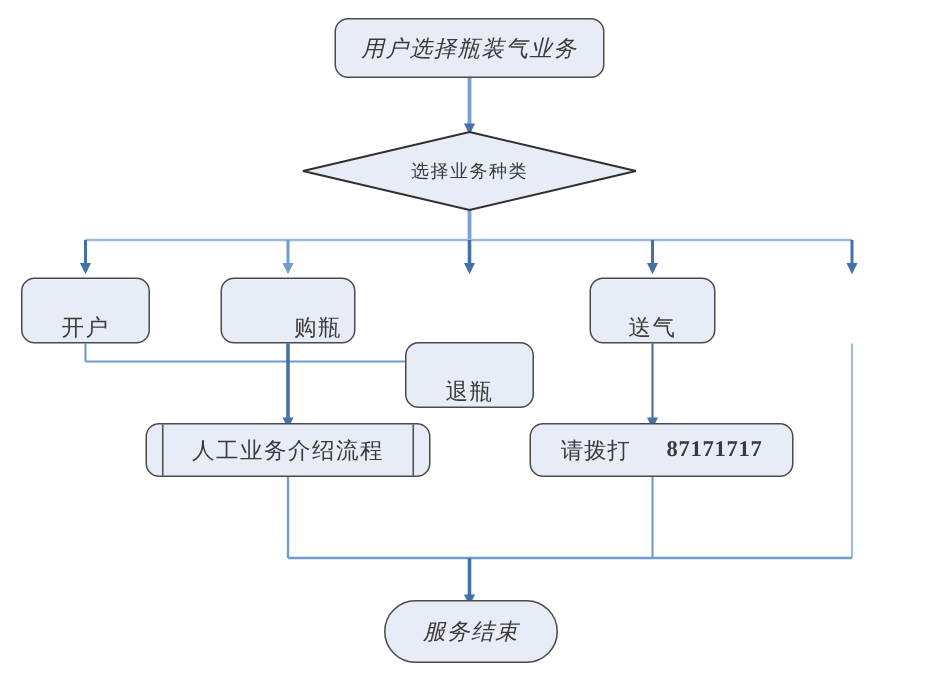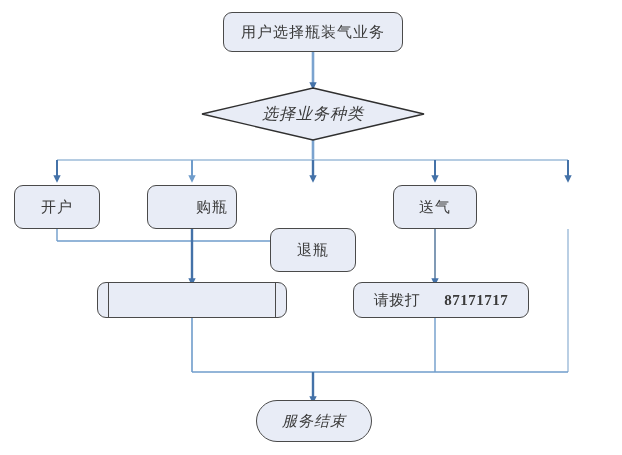--- a/index.html
+++ b/index.html
@@ -17,21 +17,21 @@
     background:#e8ecf6;
     border:1px solid #4a4a4a;
     color:#3a3a3a;
     font-size:15px;
     letter-spacing:1px;
     white-space:nowrap;
     text-align:center;
   }
   .rounded{border-radius:9px;}
   .terminal{border-radius:999px;font-style:italic;}
-  .option{border-radius:9px;font-size:15px;}
+  .option{border-radius:9px;font-size:15px;align-items:flex-end;}
   .predef{border-radius:9px;position:absolute;}
   .predef .inner{
     position:absolute;top:0;bottom:0;width:1px;background:#4a4a4a;
   }
   .predef .inner.left{left:10px;}
   .predef .inner.right{right:10px;}
   .bold-num{font-weight:bold;}
   .phone-text{font-size:15px;letter-spacing:0.5px;}
 </style>
 </head>
@@ -73,26 +73,26 @@
     <path d="M192,317 L192,372" stroke="#6f9ccb" stroke-width="1.6" fill="none"></path>
     <path d="M435,317 L435,372" stroke="#6f9ccb" stroke-width="1.4" fill="none"></path>
 
     <path d="M192,372 L568,372" stroke="#6f9ccb" stroke-width="1.6" fill="none"></path>
 
     <path d="M313,372 L313,400" stroke="#4472a8" stroke-width="2.4" fill="none" marker-end="url(#arrowDark)"></path>
 
     <polygon points="313,88 424,114 313,140 202,114" fill="#e8ecf6" stroke="#2f2f2f" stroke-width="1.4"></polygon>
   </svg>
 
-  <div class="node rounded" style="left:223px;top:12px;width:180px;height:40px;">
+  <div class="node rounded" style="left:223px;top:12px;width:180px;height:40px;font-style:italic;">
     <span>用户选择瓶装气业务</span>
   </div>
 
   <div style="position:absolute;left:202px;top:88px;width:222px;height:52px;display:flex;align-items:center;justify-content:center;">
-    <span style="font-size:16px;color:#3a3a3a;letter-spacing:1px;font-style:italic;">选择业务种类</span>
+    <span style="font-size:12px;color:#3a3a3a;letter-spacing:1px;">选择业务种类</span>
   </div>
 
   <div class="node option" style="left:14px;top:185px;width:86px;height:44px;">
     <span>开户</span>
   </div>
 
   <div class="node option" style="left:147px;top:185px;width:90px;height:44px;padding-left:40px;">
     <span>购瓶</span>
   </div>
 
@@ -101,20 +101,21 @@
   </div>
 
   <div class="node option" style="left:393px;top:185px;width:84px;height:44px;">
     <span>送气</span>
   </div>
 
 
   <div class="node predef" style="left:97px;top:282px;width:190px;height:36px;">
     <span class="inner left"></span>
     <span class="inner right"></span>
+    <span>人工业务介绍流程</span>
   </div>
 
   <div class="node rounded" style="left:353px;top:282px;width:176px;height:36px;gap:24px;">
     <span class="phone-text">请拨打</span>
       <span class="phone-text bold-num">87171717</span>
   </div>
 
   <div class="node terminal" style="left:256px;top:400px;width:116px;height:42px;">
     <span>服务结束</span>
   </div>

